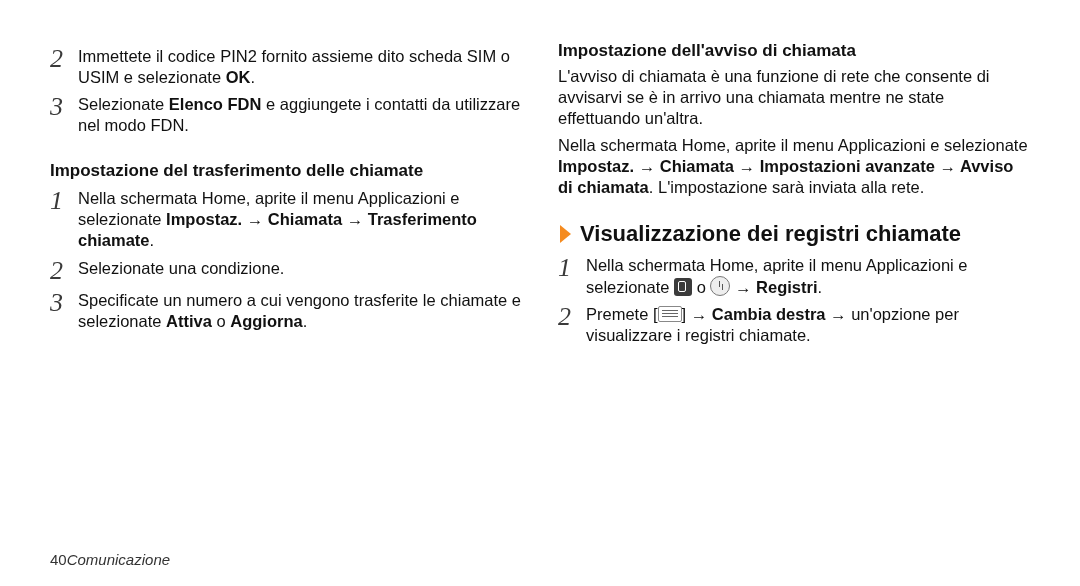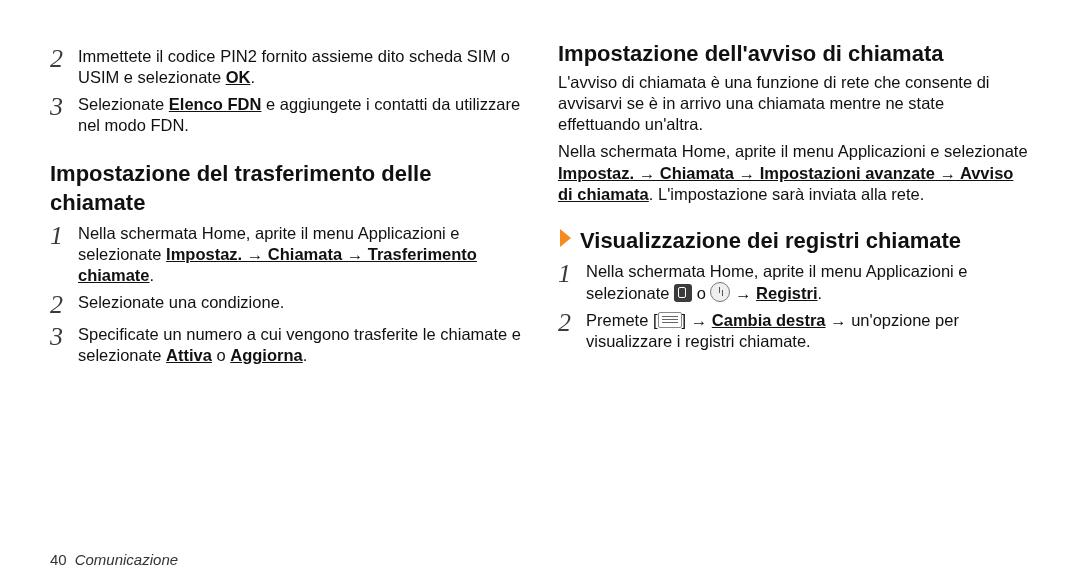--- a/index.html
+++ b/index.html
@@ -40,32 +40,33 @@
     width: 28px;
     flex-shrink: 0;
     line-height: 1.0;
     text-align: left;
   }
   .step-body {
     flex: 1;
   }
   .subheading {
     font-weight: bold;
-    font-size: 22px;
+    font-size: 17px;
     margin: 24px 0 4px 0;
   }
   .body-text {
     margin: 2px 0 6px 0;
   }
   .body-indent {
     margin: 4px 0 6px 28px;
   }
-  b, .bold { font-weight: 700; text-decoration: underline; }
+  b, .bold { font-weight: 700; }
   .chev-heading {
     display: flex;
+    align-items: center;
     margin: 22px 0 4px 0;
   }
   .chev {
     width: 16px;
     height: 22px;
     margin-right: 6px;
     flex-shrink: 0;
   }
   .chev svg { display: block; }
   .chev-title {
@@ -133,21 +134,20 @@
   .footer {
     position: absolute;
     left: 50px;
     bottom: 18px;
     font-style: italic;
     font-size: 15px;
     color: #333;
   }
   .footer .pg {
     font-style: normal;
-    margin-right: 8px;
   }
 </style>
 </head>
 <body>
 
 <div class="page">
 
   <div class="col col-left">
 
     <div class="num-step">

